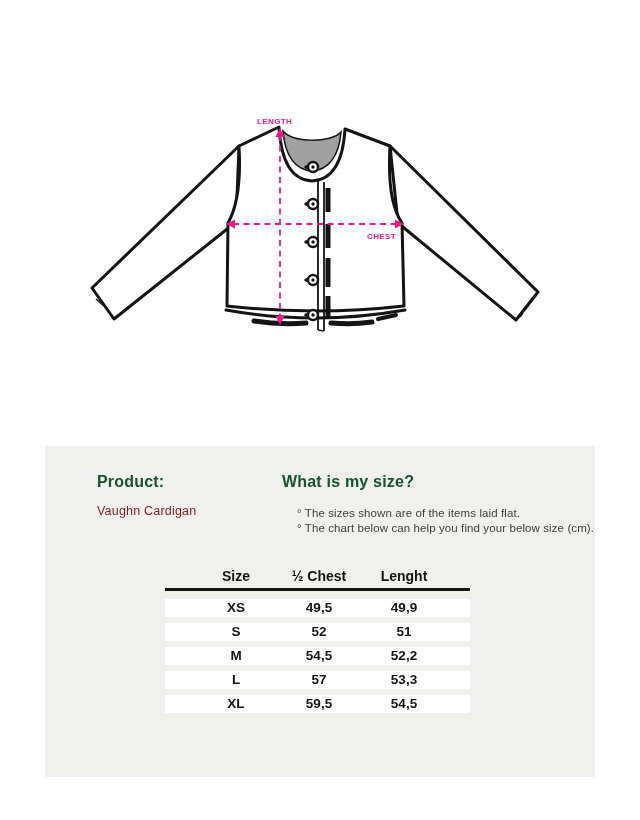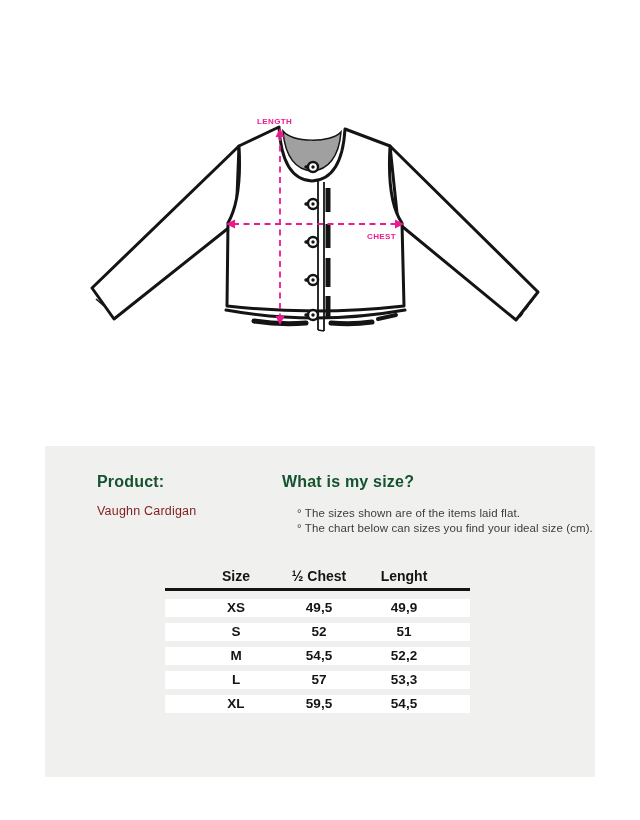--- a/index.html
+++ b/index.html
@@ -118,21 +118,21 @@
 </div>
 
 <div class="panel">
 
   <div class="h-bold product-heading">Product:</div>
   <div class="product-name">Vaughn Cardigan</div>
 
   <div class="h-bold size-heading">What is my size?</div>
   <div class="size-notes">
     <div>° The sizes shown are of the items laid flat.</div>
-    <div>° The chart below can sizes you find your ideal size (cm).</div>
+    <div>° The chart below can help you find your below size (cm).</div>
   </div>
 
   <div class="size-table">
     <div class="t-head">
       <span class="c-size">Size</span>
       <span class="c-chest">½ Chest</span>
       <span class="c-len">Lenght</span>
     </div>
     <div class="t-rule"></div>
     <div class="t-rows">

